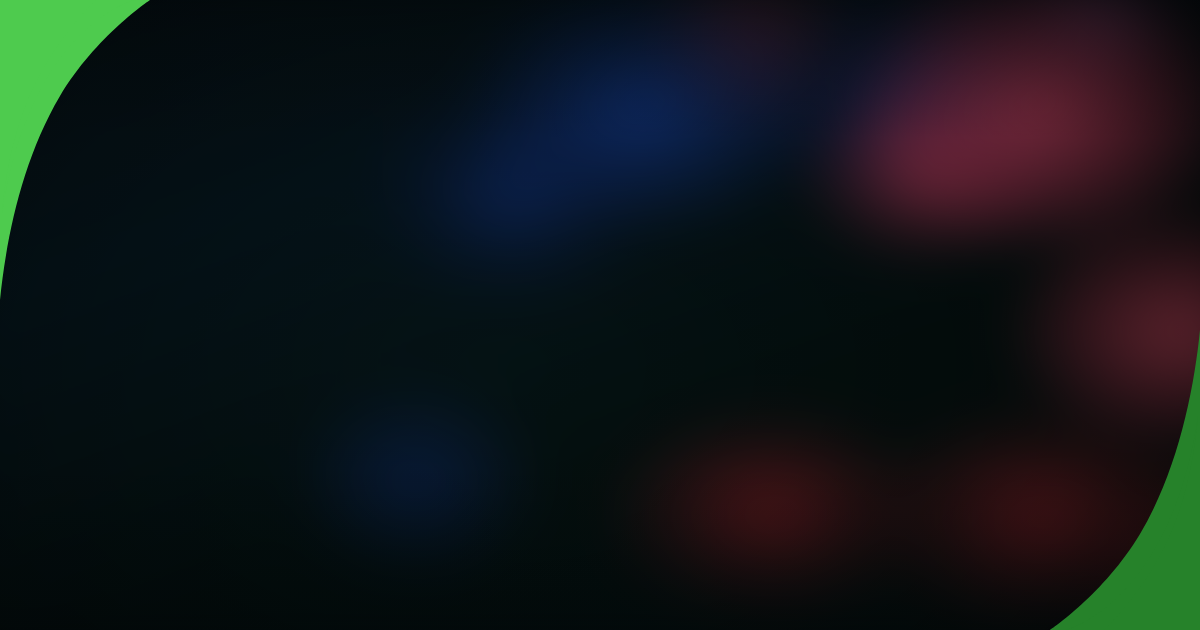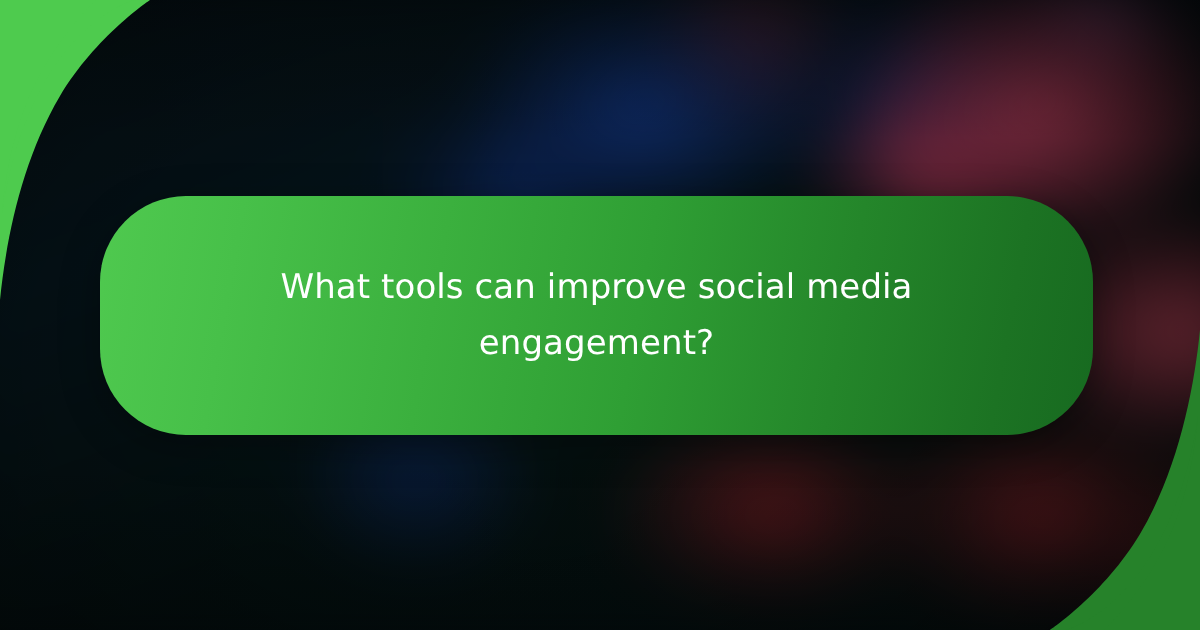--- a/index.html
+++ b/index.html
@@ -103,17 +103,14 @@
 
       <path d="M62,0 L150,0 C124,26 100,60 84,96 C72,124 64,156 60,186 C62,150 70,108 86,72 C98,44 118,18 136,4 C112,6 84,14 62,0 Z" fill="#45c246" opacity="0.0"></path>
       <path d="M96,0 C96,0 60,34 36,82 C16,122 6,168 2,214 C10,160 26,110 52,70 C74,36 104,10 134,0 Z" fill="#4ecb4e"></path>
 
       <path d="M1200,630 L1050,630 C1050,630 1104,594 1140,534 C1178,470 1194,390 1200,330 Z" fill="#26822a"></path>
 
       <path d="M1104,630 C1104,630 1140,596 1164,548 C1184,508 1194,462 1198,416 C1190,470 1174,520 1148,560 C1126,594 1096,620 1066,630 Z" fill="#26822a"></path>
     </svg>
   </div>
 
-  <div class="card">
-    <div class="card-text">What tools can improve social media engagement?</div>
-  </div>
 
 </div>
 
 </body></html>

